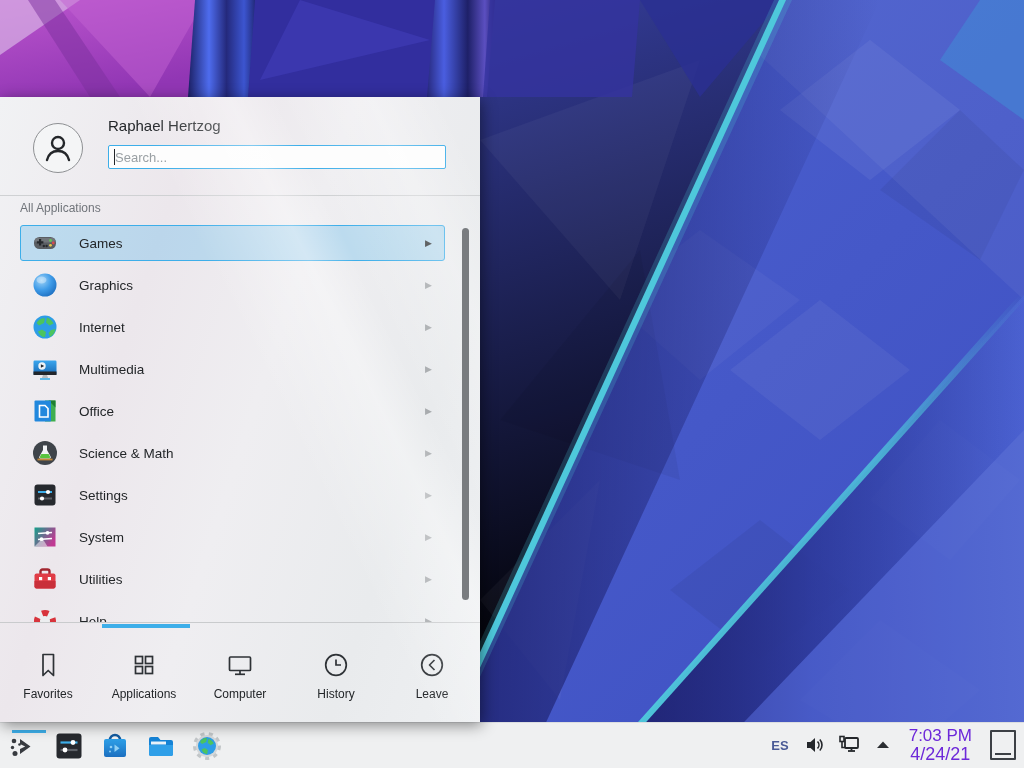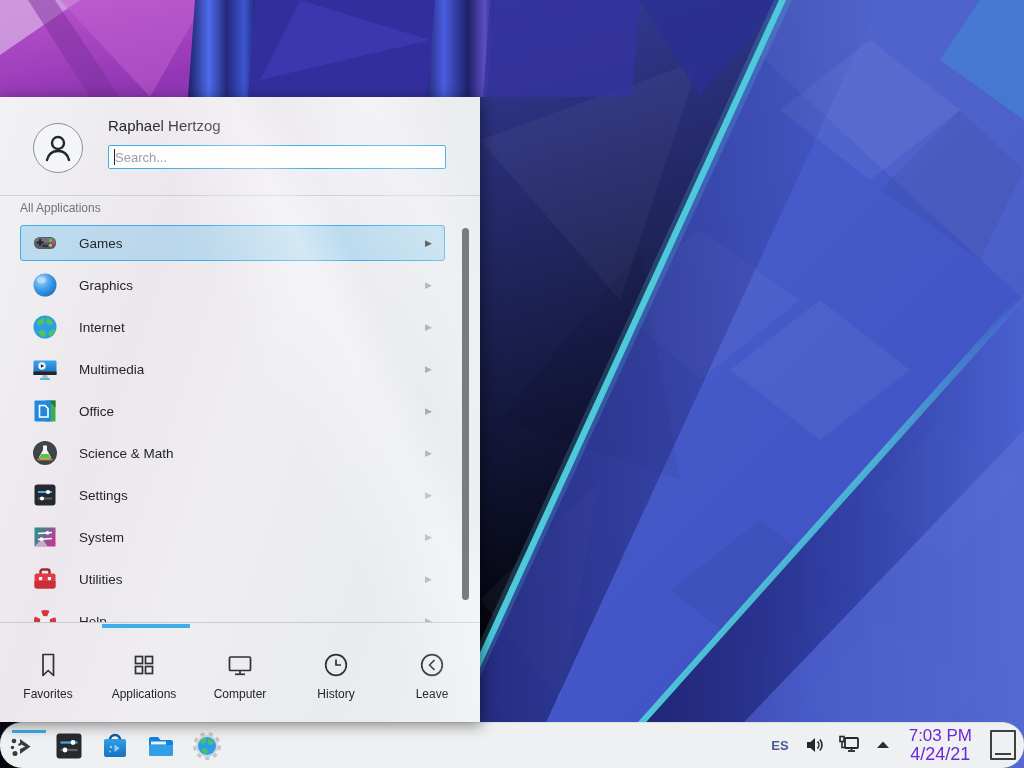--- a/index.html
+++ b/index.html
@@ -33,21 +33,21 @@
   .scrollbar{position:absolute;left:462px;top:131px;width:7px;height:372px;border-radius:3.5px;background:#797c7f;z-index:6;}
 
   .ftr-divider{position:absolute;left:0;top:525px;width:480px;height:1px;background:#c9cbcd;}
   .tab-indicator{position:absolute;left:102px;top:527px;width:88px;height:4px;background:#3daee9;}
   .tabbar{position:absolute;left:0;top:531px;width:480px;height:94px;display:flex;}
   .tab{flex:1;display:flex;flex-direction:column;align-items:center;justify-content:center;gap:7px;}
   .tab-label{font-size:12px;color:#232629;}
   .tab svg{display:block;}
 
   
-  .taskbar{position:absolute;left:0;top:722px;width:1024px;height:46px;background:#eff0f1;border-top:1px solid #dcdee0;box-sizing:border-box;display:flex;align-items:center;z-index:4;border-radius:22px;}
+  .taskbar{position:absolute;left:0;top:722px;width:1024px;height:46px;background:#eff0f1;border-top:1px solid #dcdee0;box-sizing:border-box;display:flex;align-items:center;z-index:4;}
   .tb-left{display:flex;align-items:center;gap:14px;padding-left:7px;}
   .tb-icon{width:32px;height:32px;position:relative;display:flex;align-items:center;justify-content:center;}
   .active-strip{position:absolute;left:5px;top:0px;width:34px;height:3px;background:#3daee9;}
   .tb-right{margin-left:auto;display:flex;align-items:center;gap:10px;padding-right:8px;}
   .kbd-layout{font-size:13px;font-weight:bold;color:#4a5a96;padding:0 4px;}
   .tray-icon{width:24px;height:24px;display:flex;align-items:center;justify-content:center;}
   .clock{display:flex;flex-direction:column;align-items:center;line-height:1.05;color:#6d28d9;padding:0 4px;}
   .clock .time{font-size:17px;}
   .clock .date{font-size:18px;}
   .show-desktop{width:26px;height:30px;border:2px solid #3c4045;border-radius:1px;position:relative;margin-left:4px;box-sizing:border-box;}

